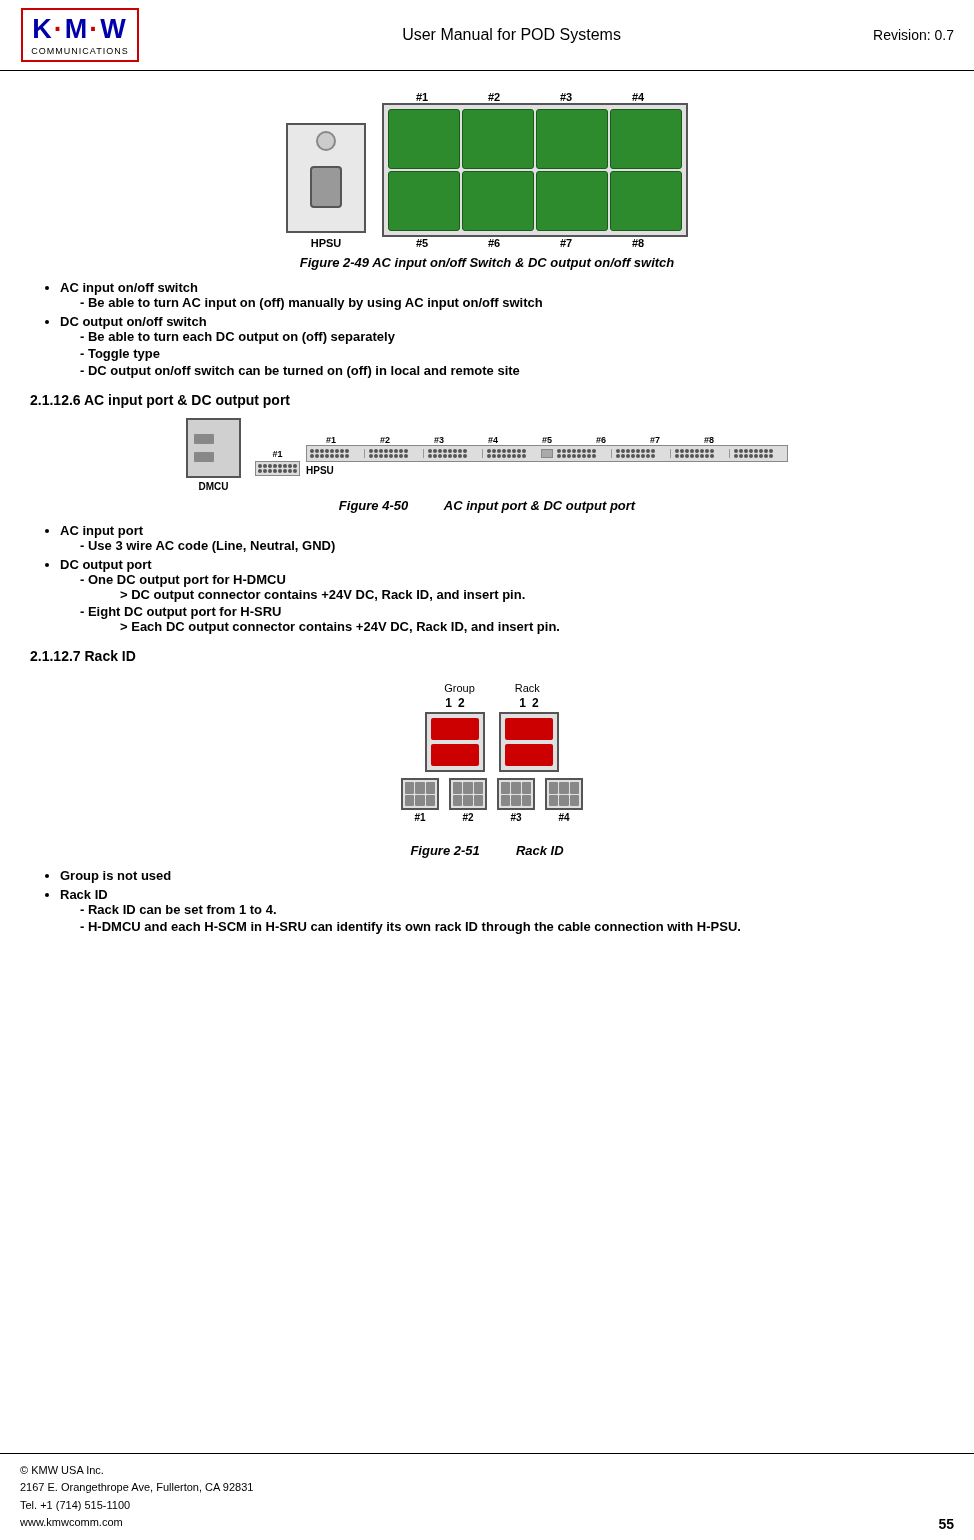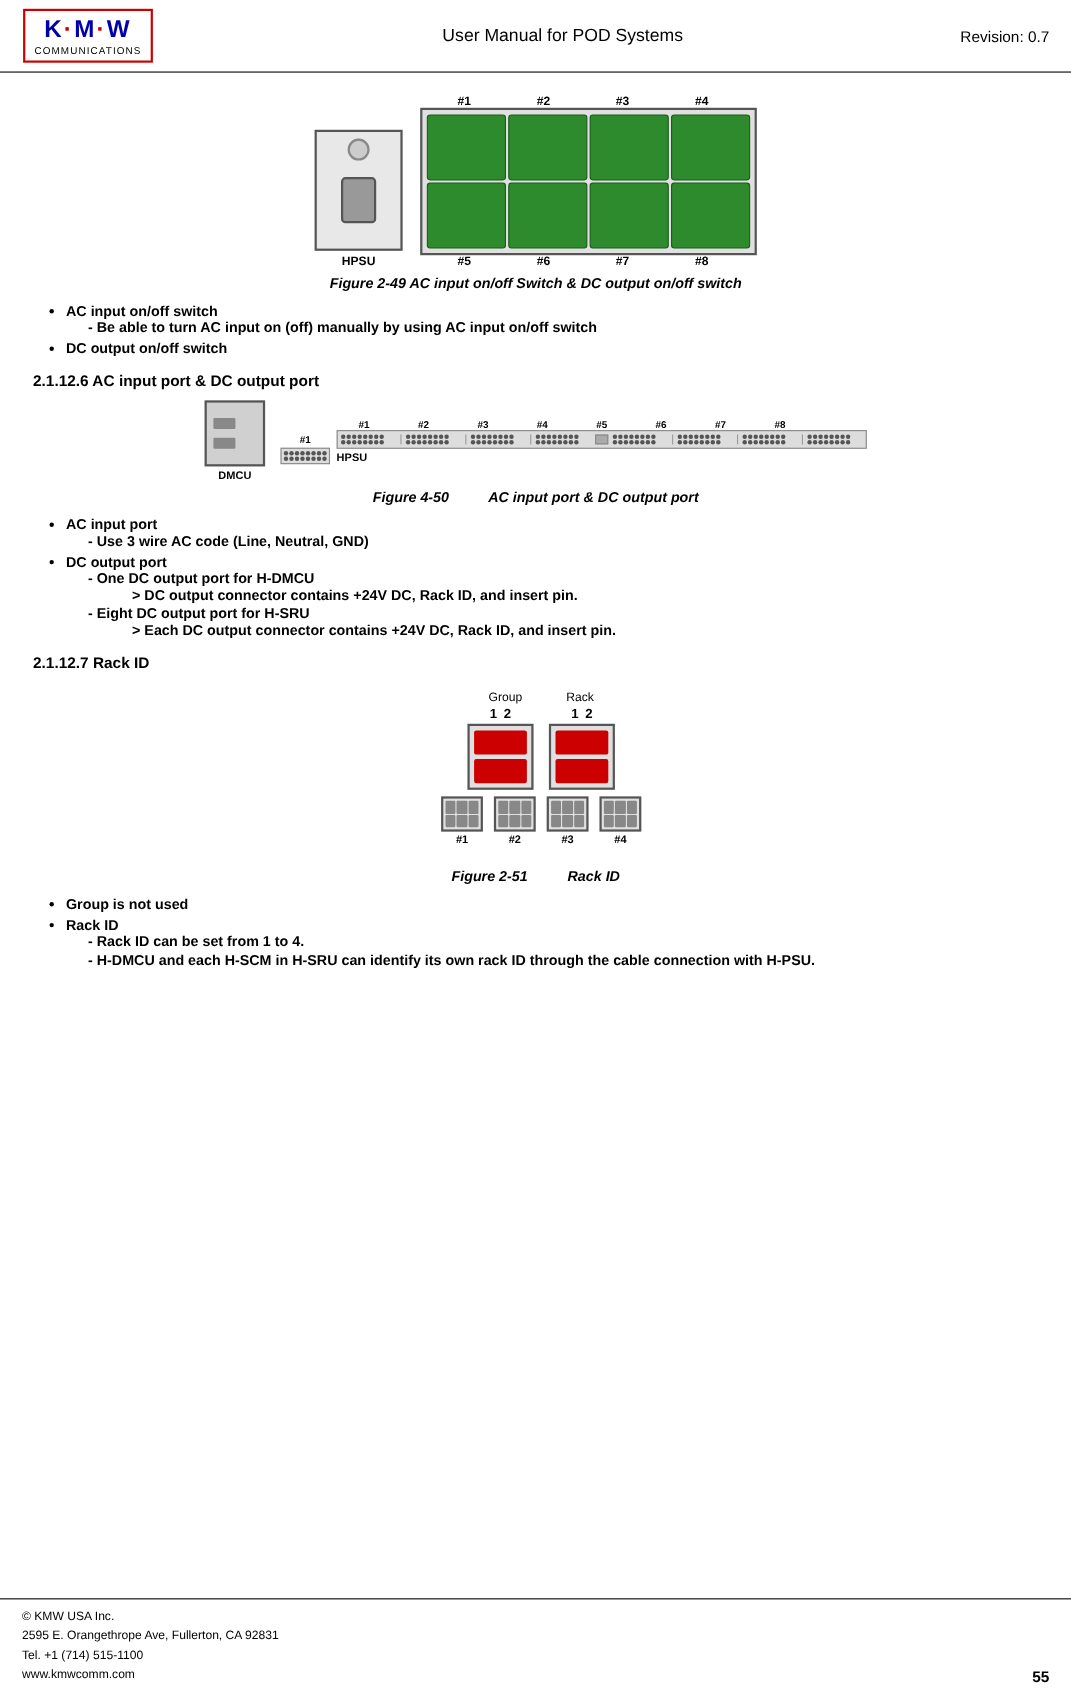--- a/index.html
+++ b/index.html
@@ -28,21 +28,21 @@
       width: 140px;
     }
     .logo-box {
       border: 2px solid #c00;
       padding: 4px 8px;
       display: flex;
       flex-direction: column;
       align-items: center;
     }
     .logo-kmw {
-      font-size: 22px;
+      font-size: 27px;
       font-weight: bold;
       color: #c00;
       letter-spacing: 2px;
     }
     .logo-kmw span { color: #00a; }
     .logo-comm {
       font-size: 9px;
       color: #000;
       letter-spacing: 1px;
       margin-top: 1px;
@@ -353,20 +353,25 @@
 
   <ul class="main-list">
     <li>
       <span>AC input on/off switch</span>
       <ul class="sub-list">
         <li>Be able to turn AC input on (off) manually by using AC input on/off switch</li>
       </ul>
     </li>
     <li>
       <span>DC output on/off switch</span>
+      <ul class="sub-list">
+        <li>Be able to turn each DC output on (off) separately</li>
+        <li>Toggle type</li>
+        <li>DC output on/off switch can be turned on (off) in local and remote site</li>
+      </ul>
     </li>
   </ul>
 
   <div class="section-heading">2.1.12.6 AC input port &amp; DC output port</div>
 
   <div class="figure-container">
     <div style="display:inline-flex; align-items:center; gap:14px;">
 
       <div class="dmcu-unit">
         <div class="dmcu-body">
@@ -703,18 +708,18 @@
         <li>H-DMCU and each H-SCM in H-SRU can identify its own rack ID through the cable connection with H-PSU.</li>
       </ul>
     </li>
   </ul>
 
 </div>
 
 <div class="footer">
   <div class="footer-left">
     <div>© KMW USA Inc.</div>
-    <div>2595 E. Orangethrope Ave, Fullerton, CA 92831</div>
+    <div>2167 E. Orangethrope Ave, Fullerton, CA 92831</div>
     <div>Tel. +1 (714) 515-1100</div>
     <div>www.kmwcomm.com</div>
   </div>
   <div class="footer-right">55</div>
 </div>
 
 </body></html>

